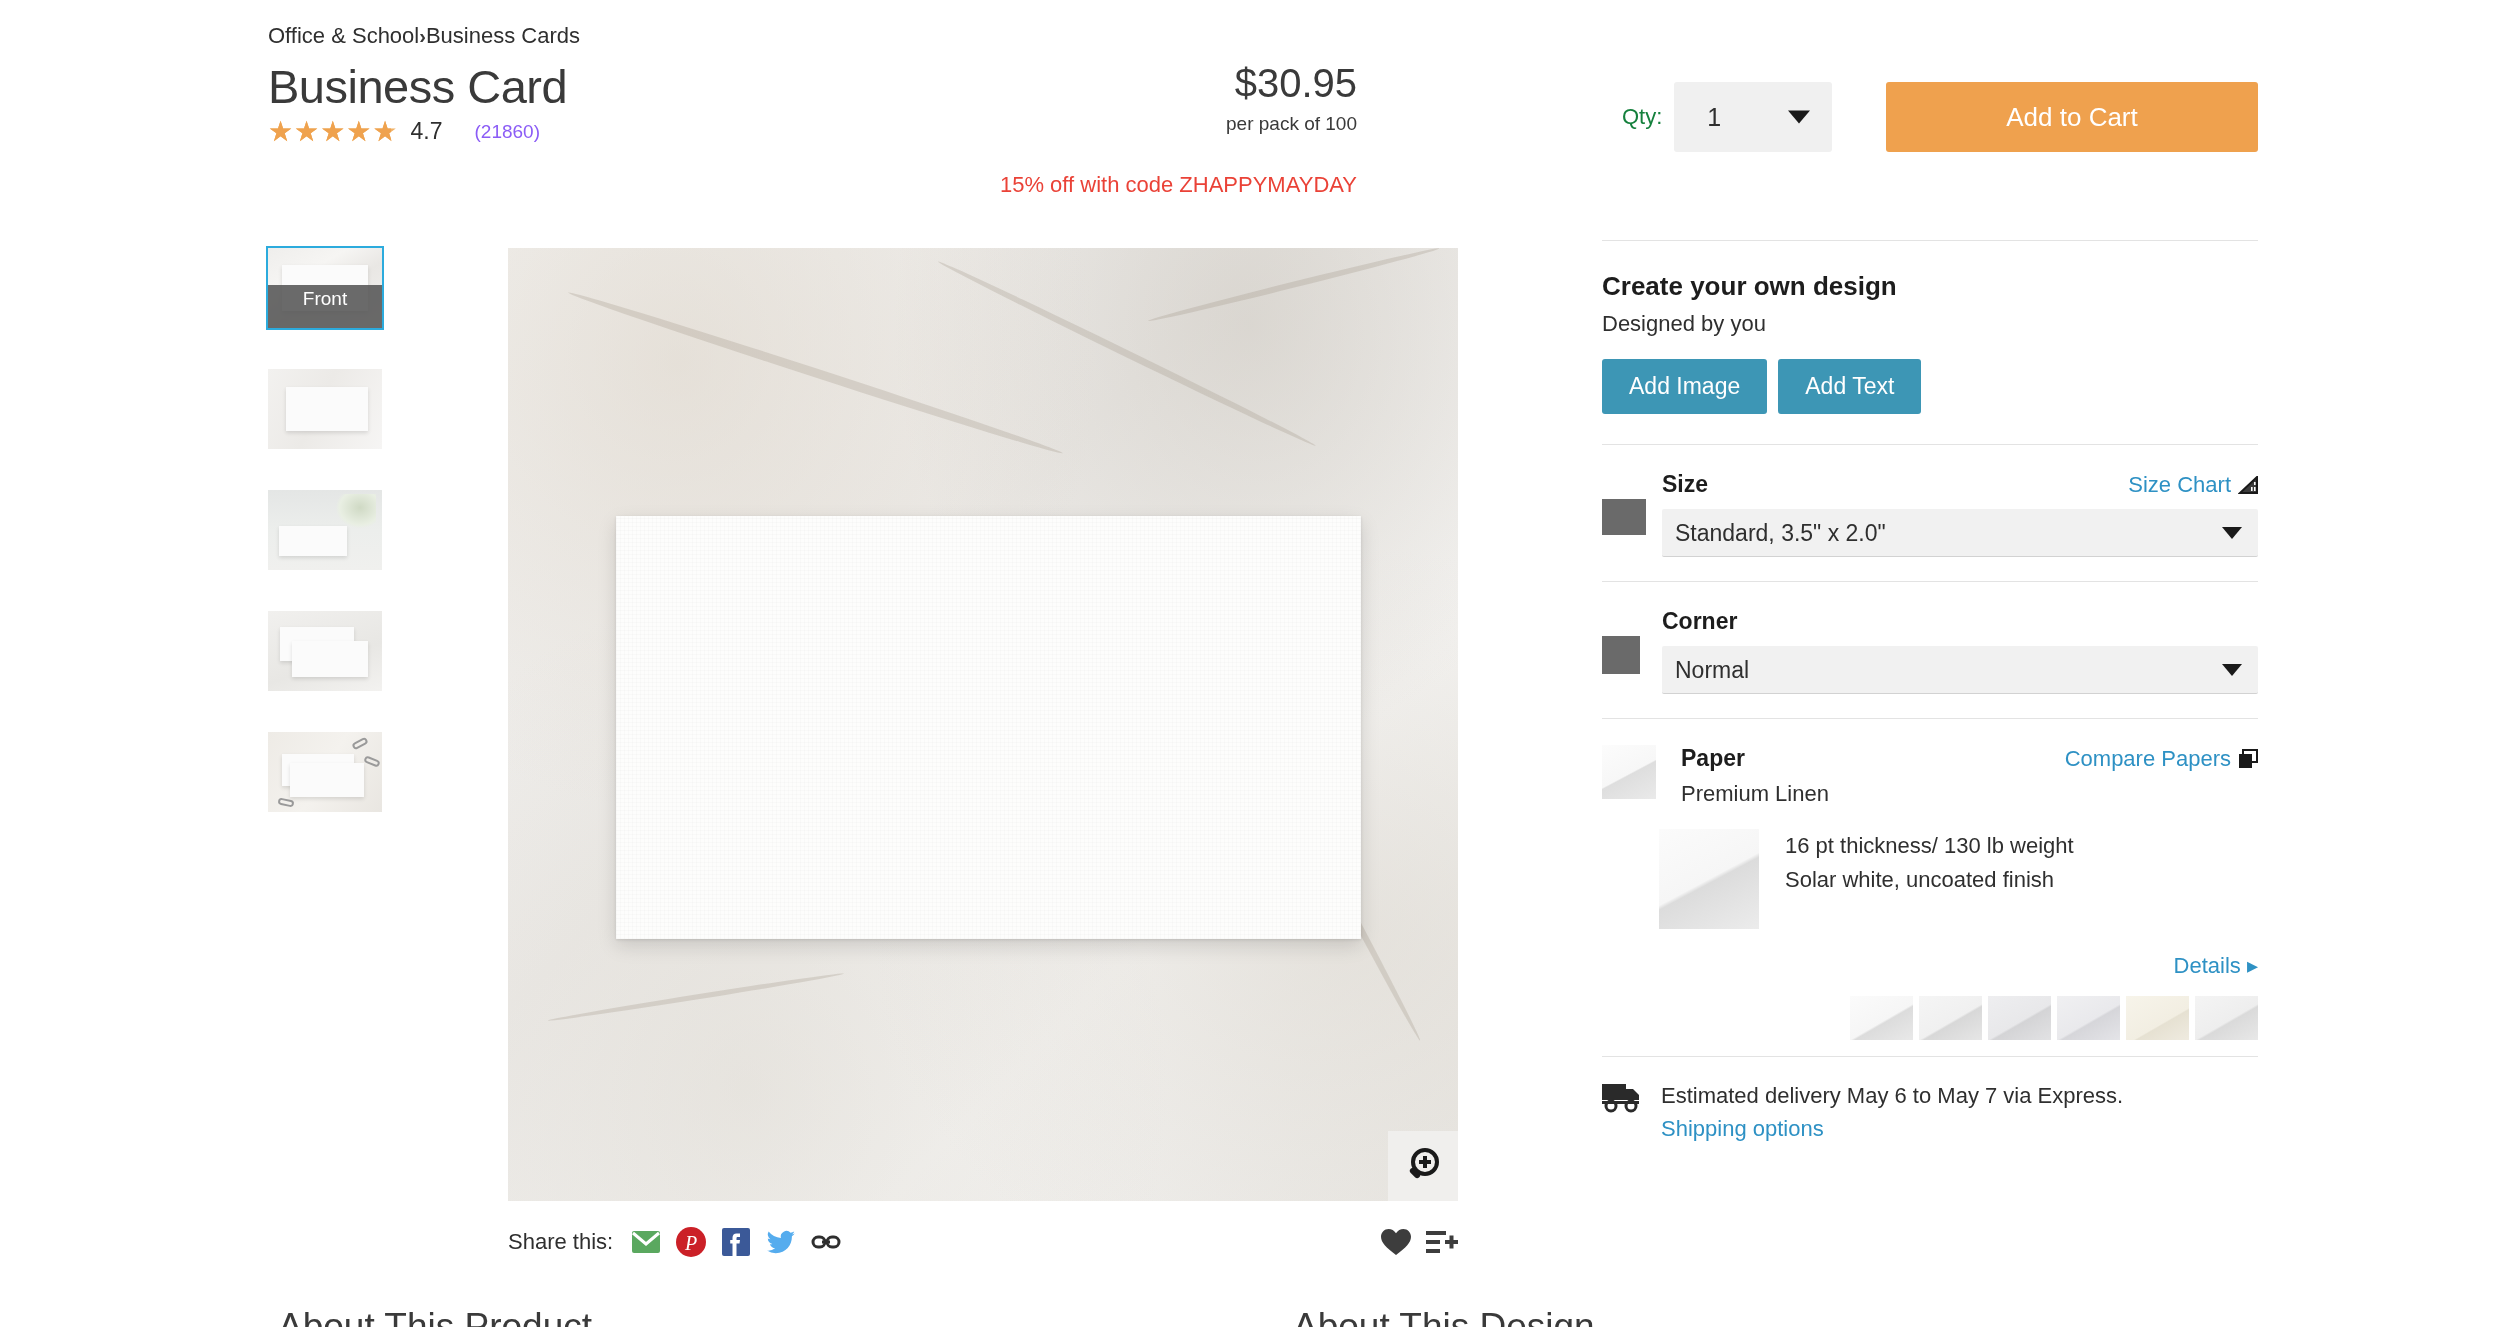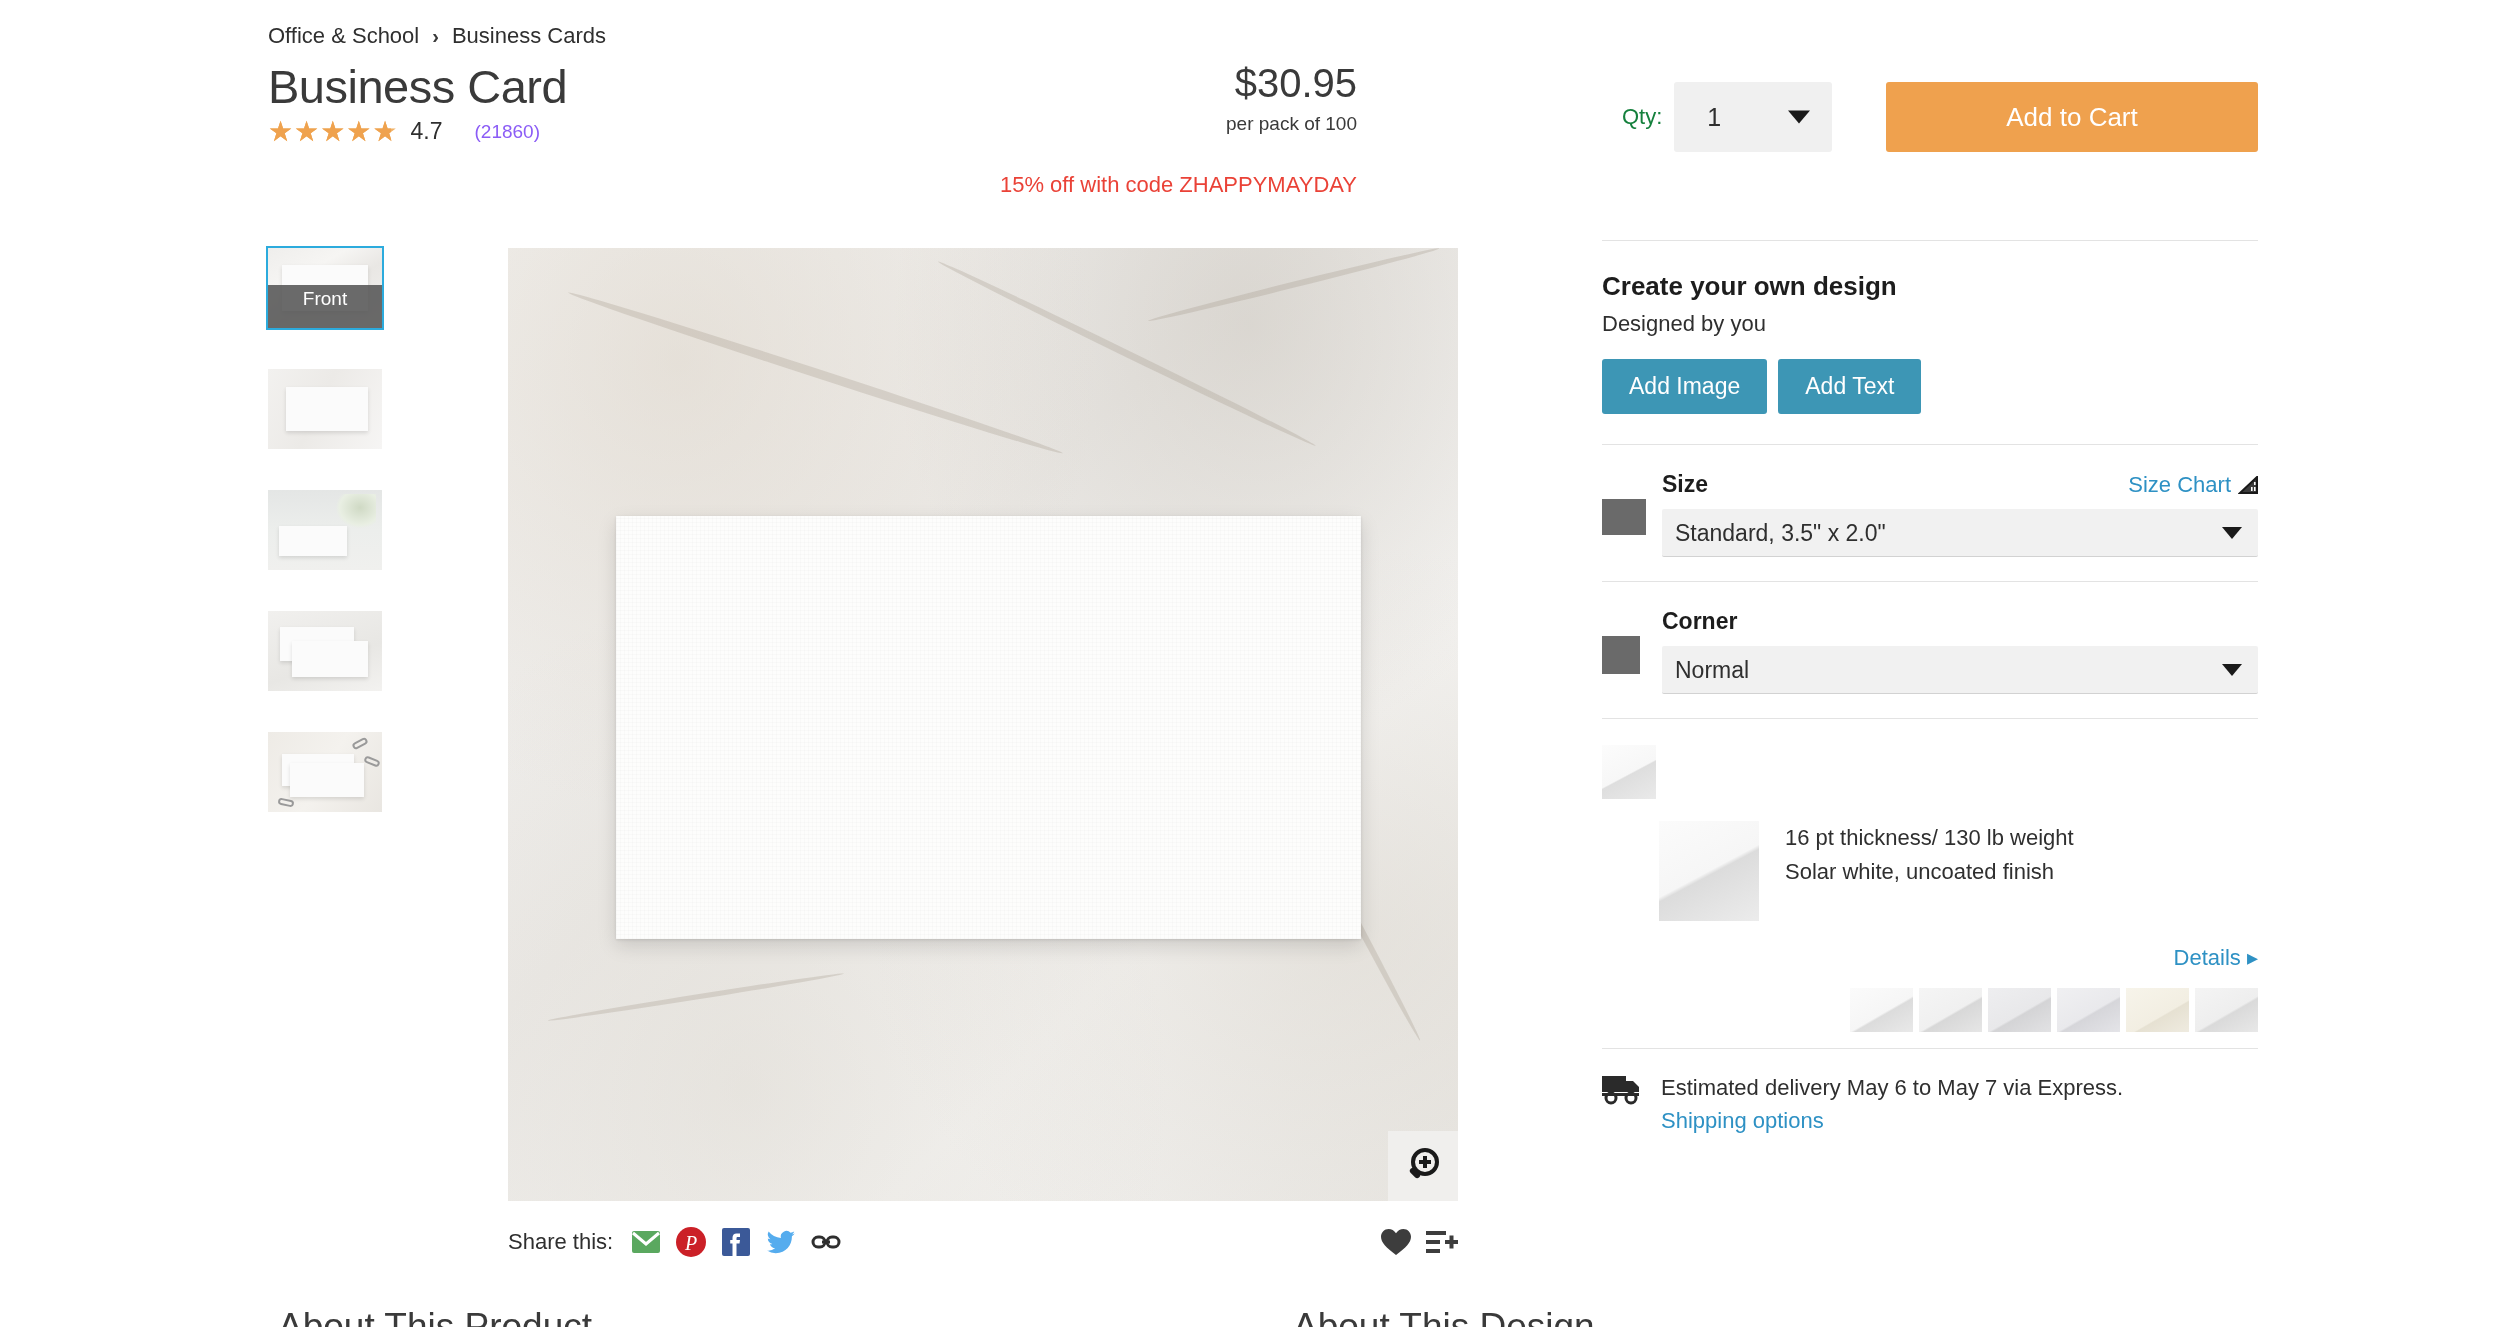--- a/index.html
+++ b/index.html
@@ -9,21 +9,21 @@
     background: #ffffff;
     font-family: "Liberation Sans", sans-serif;
     color: #222222;
     overflow: hidden;
   }
   .page { position: relative; width: 2500px; height: 1327px; }
 
   
   .breadcrumb {
     position: absolute; left: 268px; top: 23px;
-    display: flex; align-items: center; gap: 13px;
+    display: flex; align-items: center; 
     font-size: 22px; color: #2f2f2f;
   }
   .breadcrumb a { color: #2f2f2f; text-decoration: none; }
   .crumb-sep { font-size: 20px; font-weight: bold; color: #3a3a3a; }
 
   
   .title-block { position: absolute; left: 268px; top: 62px; }
   .product-title {
     font-size: 47px; font-weight: normal; color: #3a3a3a;
     letter-spacing: -0.5px; line-height: 1.08;
@@ -407,20 +407,33 @@
           <span class="select-val">Normal</span>
           <span class="select-caret"></span>
         </div>
       </div>
     </div>
 
     <div class="hr"></div>
 
     <div class="paper-row">
       <div class="paper-thumb-sm"></div>
+      <div class="paper-head-col">
+        <div class="opt-head">
+          <span class="opt-label">Paper</span>
+          <a class="opt-link" href="#">
+            <span>Compare Papers</span>
+            <svg width="20" height="20" viewBox="0 0 20 20">
+              <rect x="5" y="1" width="14" height="12" fill="none" stroke="#1a1a1a" stroke-width="2"></rect>
+              <rect x="1" y="5" width="13" height="14" fill="#1a1a1a"></rect>
+            </svg>
+          </a>
+        </div>
+        <div class="panel-sub">Premium Linen</div>
+      </div>
     </div>
 
     <div class="paper-detail">
       <div class="paper-big"></div>
       <div class="paper-spec">
         <div>16 pt thickness/ 130 lb weight</div>
         <div>Solar white, uncoated finish</div>
       </div>
     </div>
 

